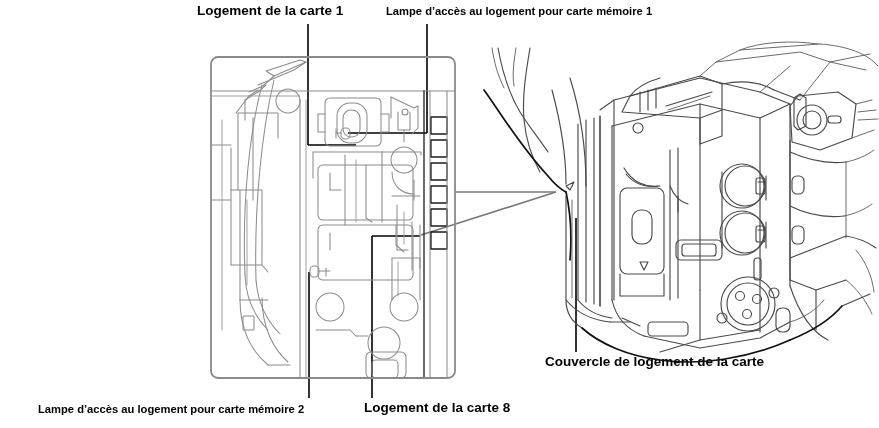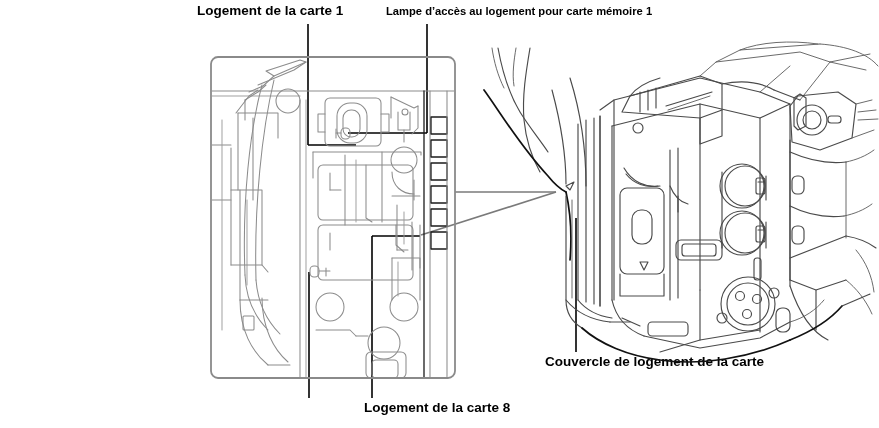--- a/index.html
+++ b/index.html
@@ -34,20 +34,21 @@
 </style>
 </head>
 <body>
 
 <div id="stage">
 
   <div class="lbl lbl-lg" style="left:197px; top:4px;">Logement de la carte 1</div>
 
   <div class="lbl lbl-sm" style="left:386px; top:5px;">Lampe d’accès au logement pour carte mémoire 1</div>
 
+  <div class="lbl lbl-sm" style="left:38px; top:403px;">Lampe d’accès au logement pour carte mémoire 2</div>
 
   <div class="lbl lbl-lg" style="left:364px; top:401px;">Logement de la carte 8</div>
 
   <div class="lbl lbl-lg" style="left:545px; top:355px;">Couvercle de logement de la carte</div>
 
   <svg id="art" width="879" height="428" viewBox="0 0 879 428">
 
     <g>
 
       <path class="leader" d="M308,24 L308,145"></path>

